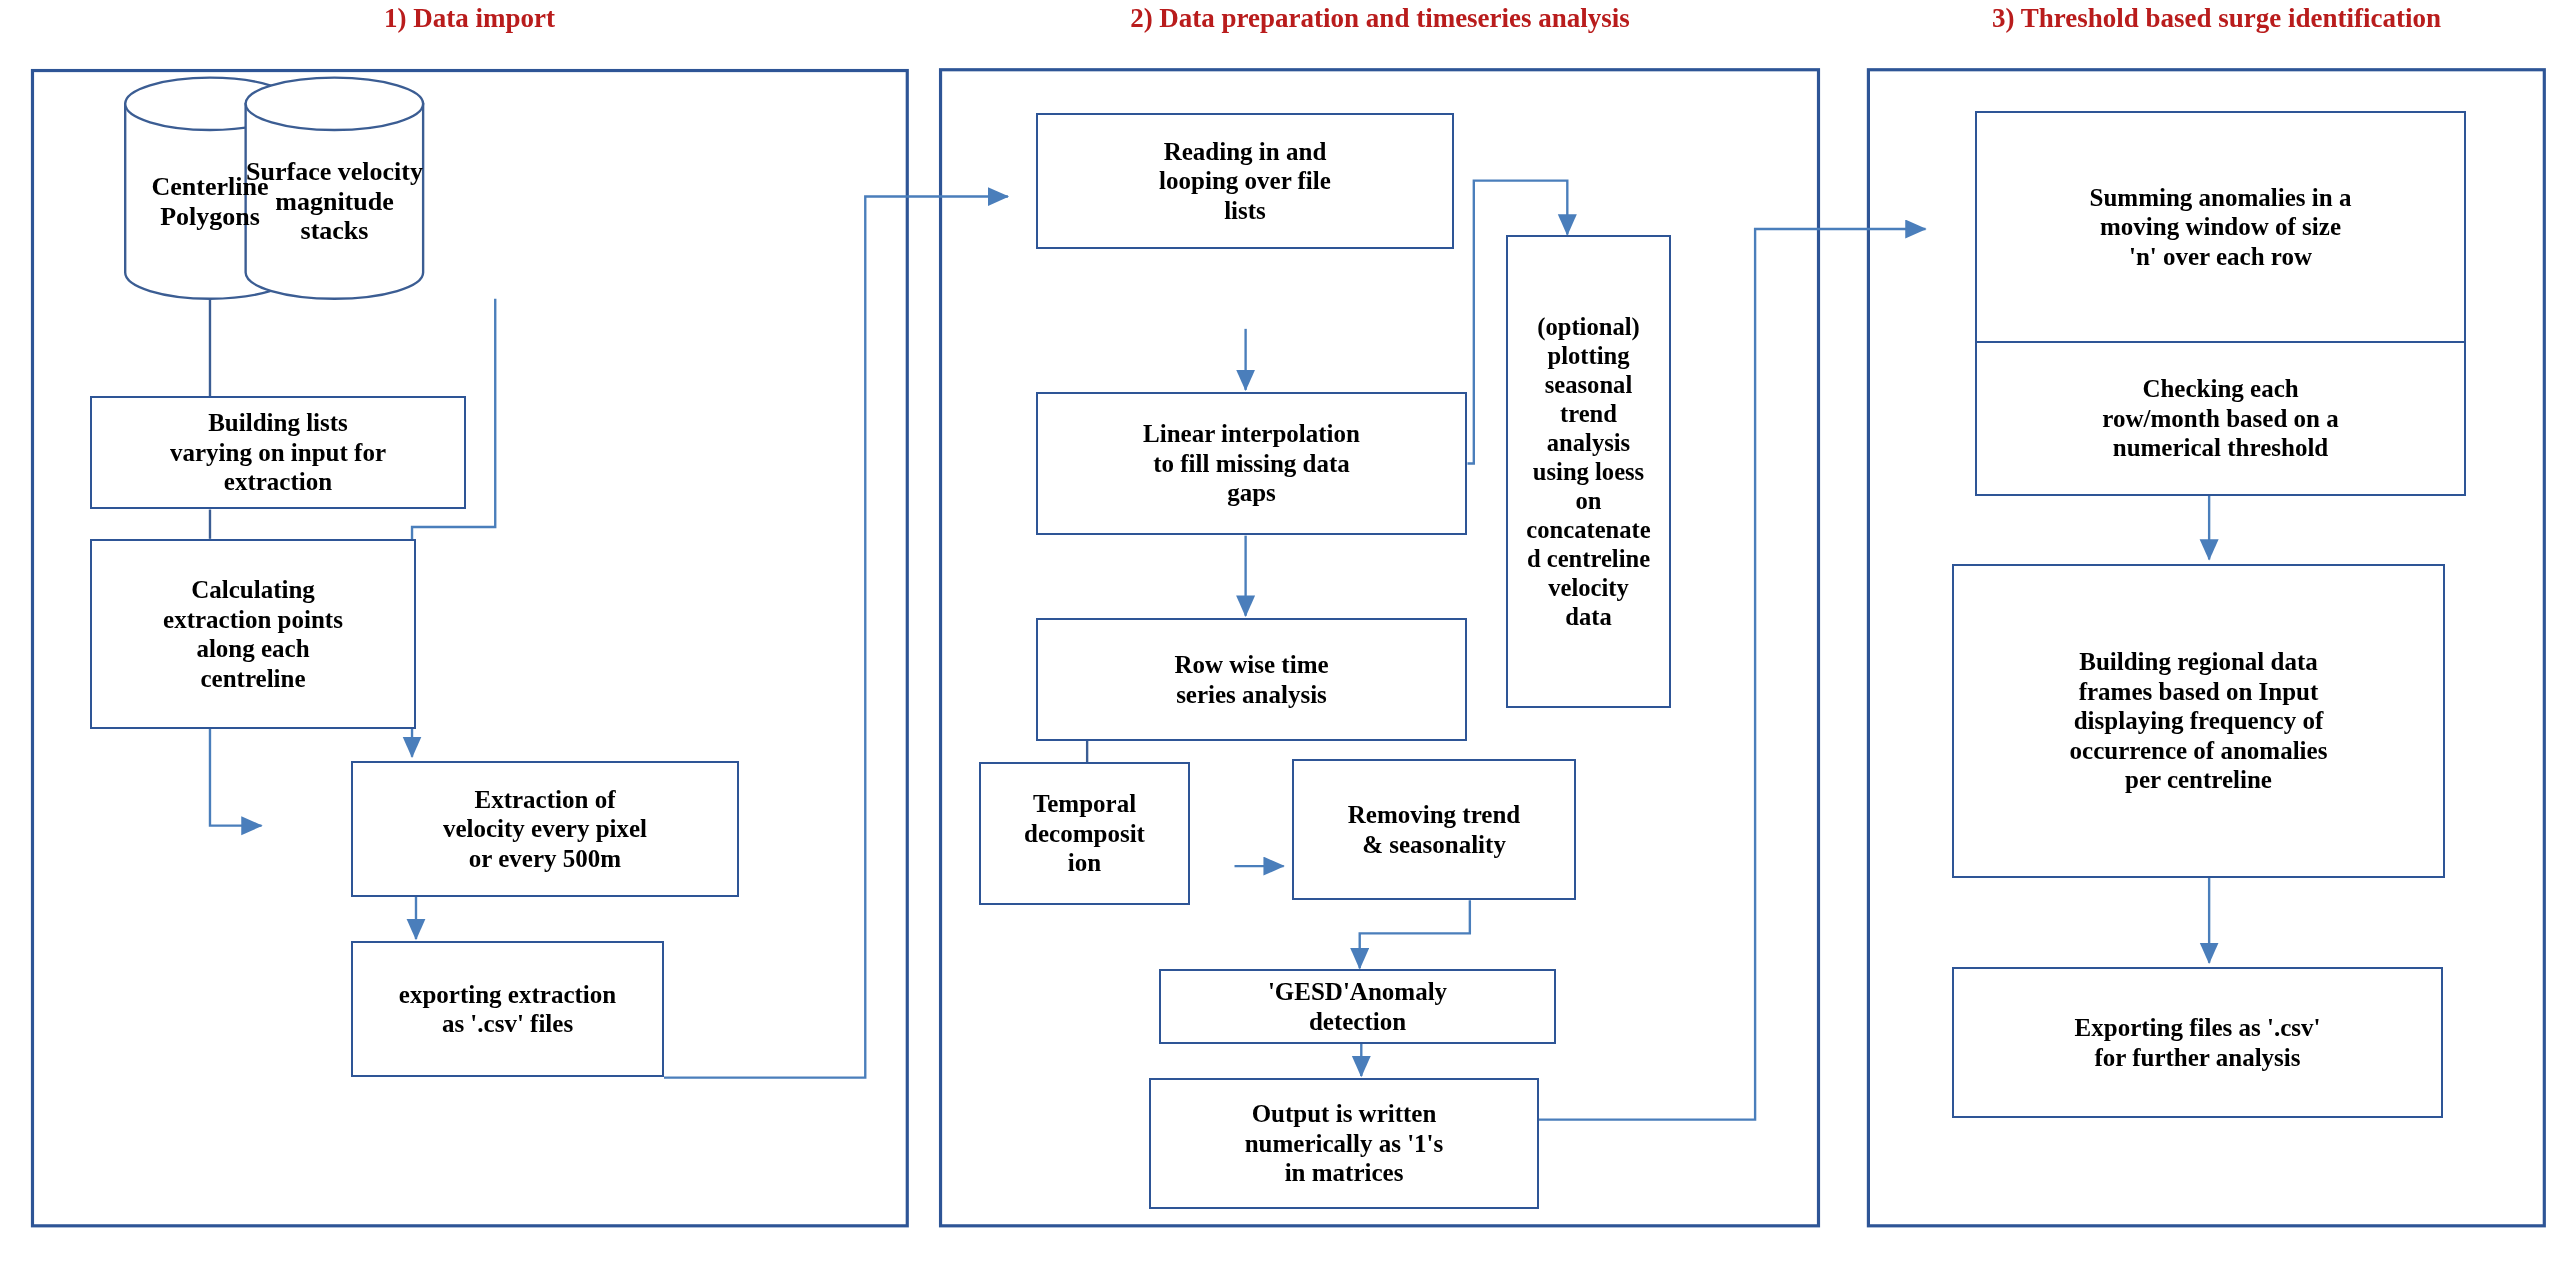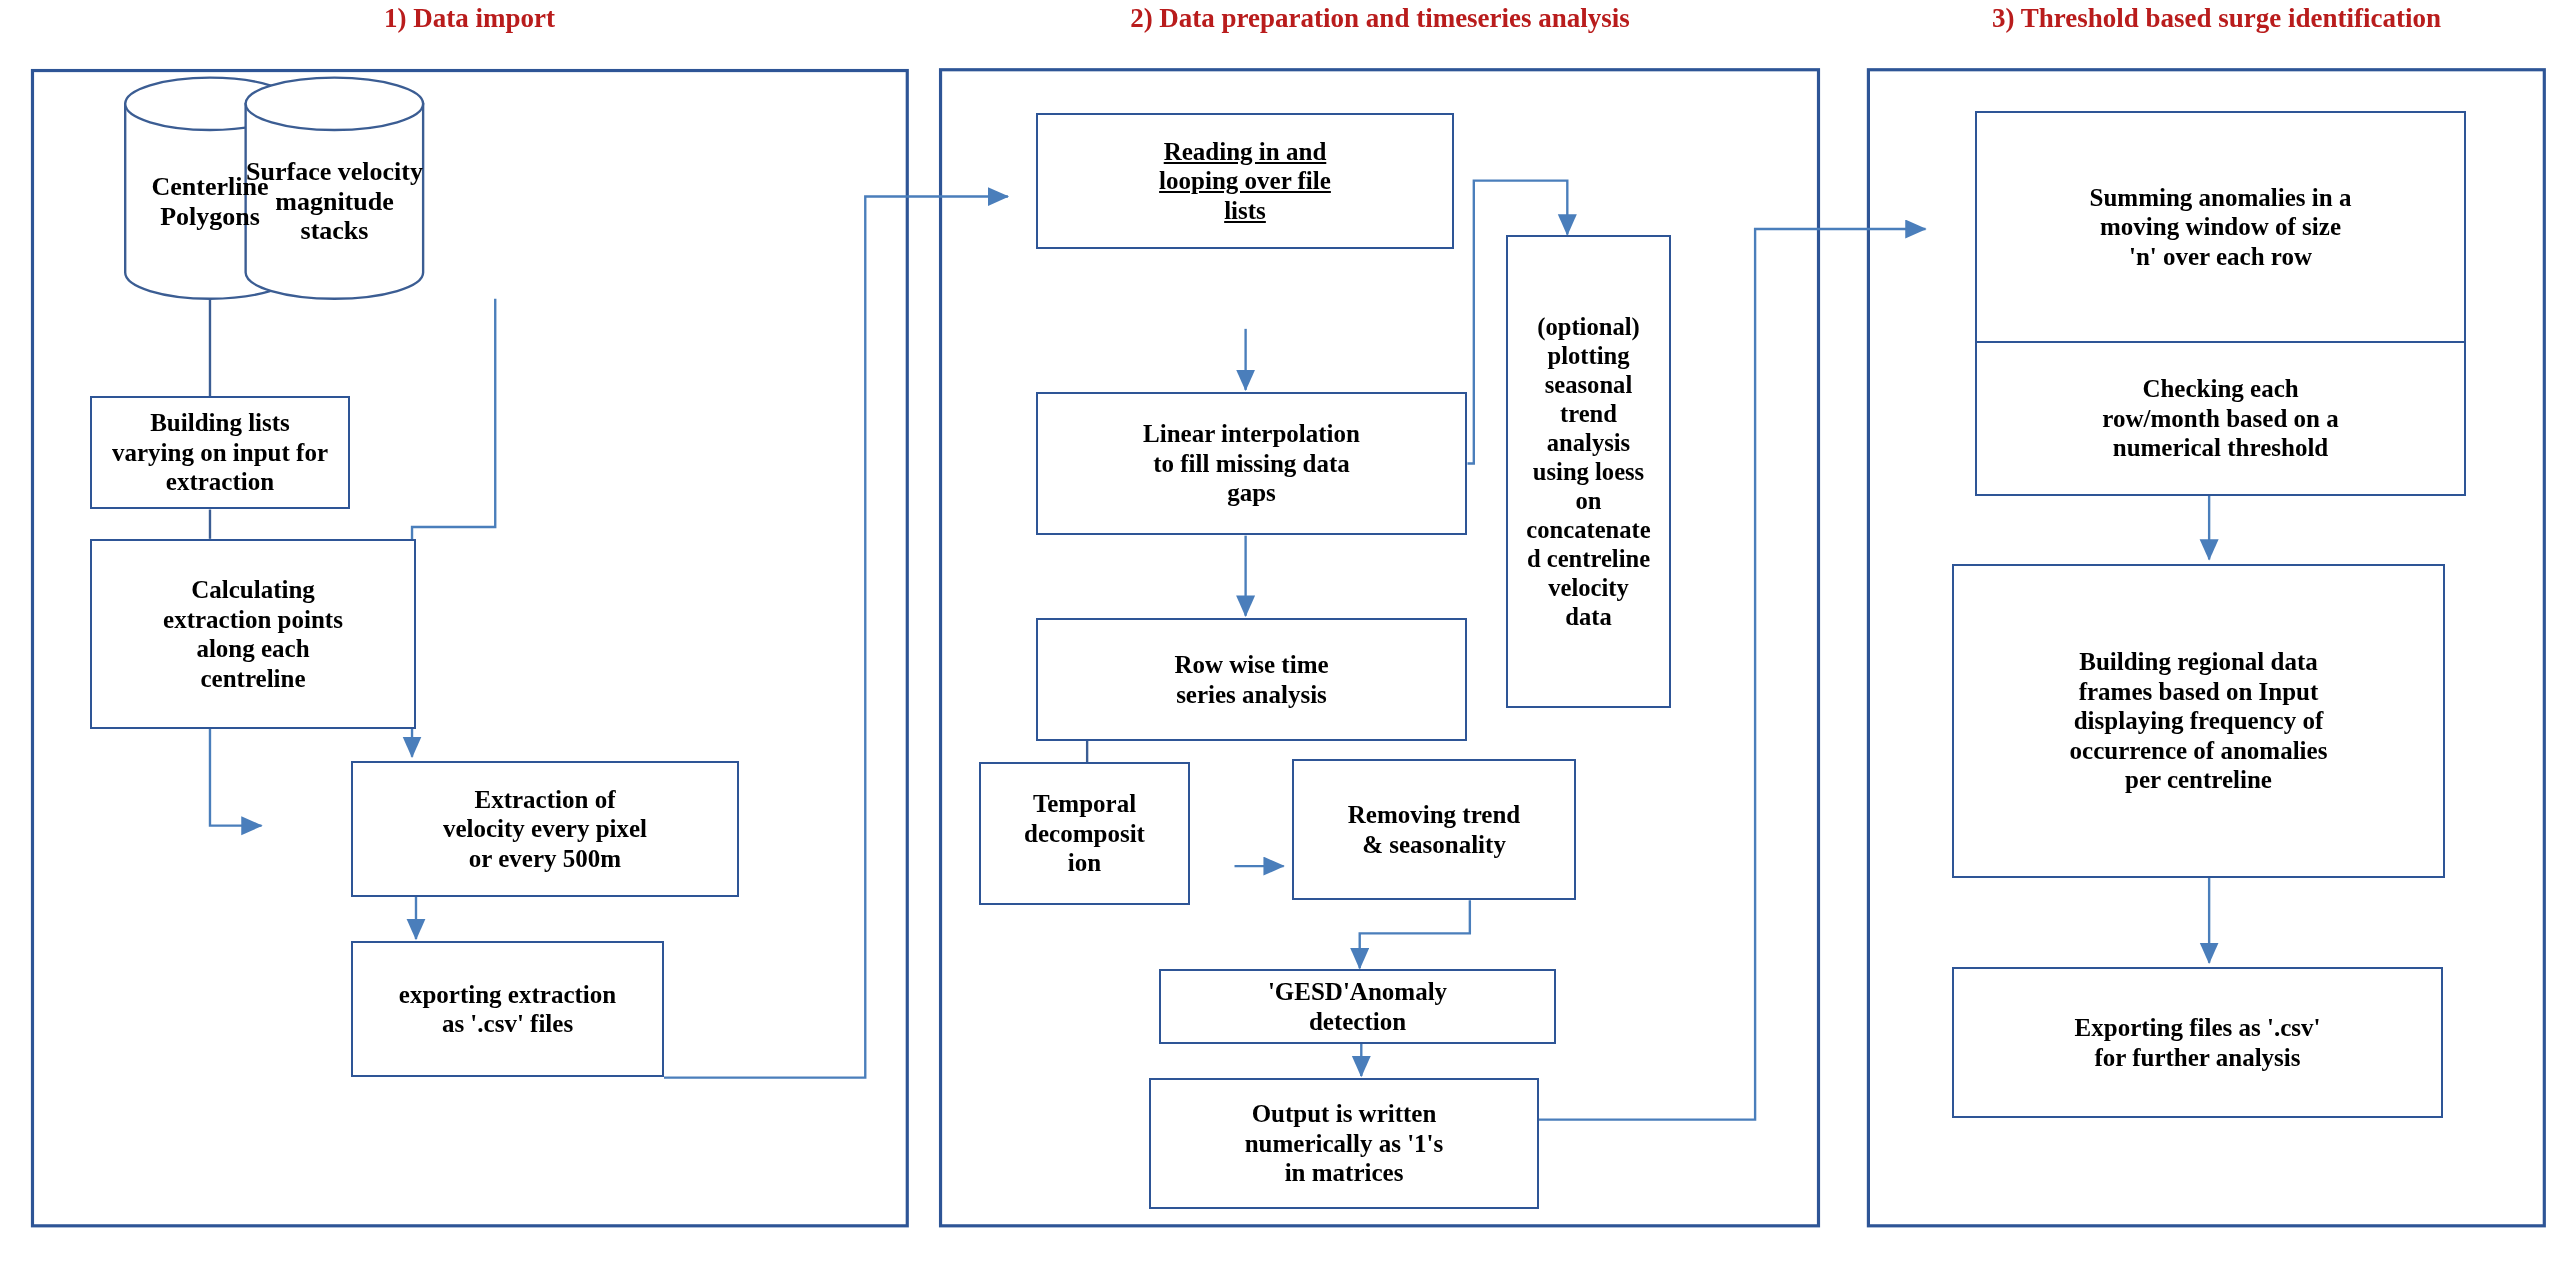--- a/index.html
+++ b/index.html
@@ -130,21 +130,21 @@
 
   <div class="panel-title" style="left:32px; top:4.8px; width:875px;">1) Data import</div>
   <div class="panel-title" style="left:941px; top:4.8px; width:878px;">2) Data preparation and timeseries analysis</div>
   <div class="panel-title" style="left:1868px; top:4.8px; width:697px;">3) Threshold based surge identification</div>
 
   <div class="cyl-label" style="left:125px; top:158px; width:170px; height:87px; font-size:26px; white-space:pre-line;">Centerline
 Polygons</div>
   <div class="cyl-label" style="left:244px; top:158px; width:181px; height:87px; font-size:26px; white-space:pre-line;">Surface velocity
 magnitude stacks</div>
 
-  <div class="node" style="left:90px; top:396px; width:260px; height:113px; font-size:25px;align-items:center;">
+  <div class="node" style="left:90px; top:396px; width:376px; height:113px; font-size:25px;align-items:center;">
     <span style="white-space:pre-line;">Building lists
 varying on input for
 extraction</span>
   </div>
 
   <div class="node" style="left:90px; top:539px; width:326px; height:190px; font-size:25px;">
     <span style="white-space:pre-line;">Calculating
 extraction points
 along each
 centreline</span>
@@ -155,21 +155,21 @@
 velocity every pixel
 or every 500m</span>
   </div>
 
   <div class="node" style="left:351px; top:941px; width:313px; height:136px; font-size:25px;">
     <span style="white-space:pre-line;">exporting extraction
 as '.csv' files</span>
   </div>
 
   <div class="node" style="left:1036px; top:113px; width:418px; height:136px; font-size:25px;">
-    <span style="white-space:pre-line;text-decoration:underline;">Reading in and
+    <span style="white-space:pre-line;">Reading in and
 looping over file
 lists</span>
   </div>
 
   <div class="node" style="left:1036px; top:392px; width:431px; height:143px; font-size:25px;">
     <span style="white-space:pre-line;">Linear interpolation
 to fill missing data
 gaps</span>
   </div>
 

